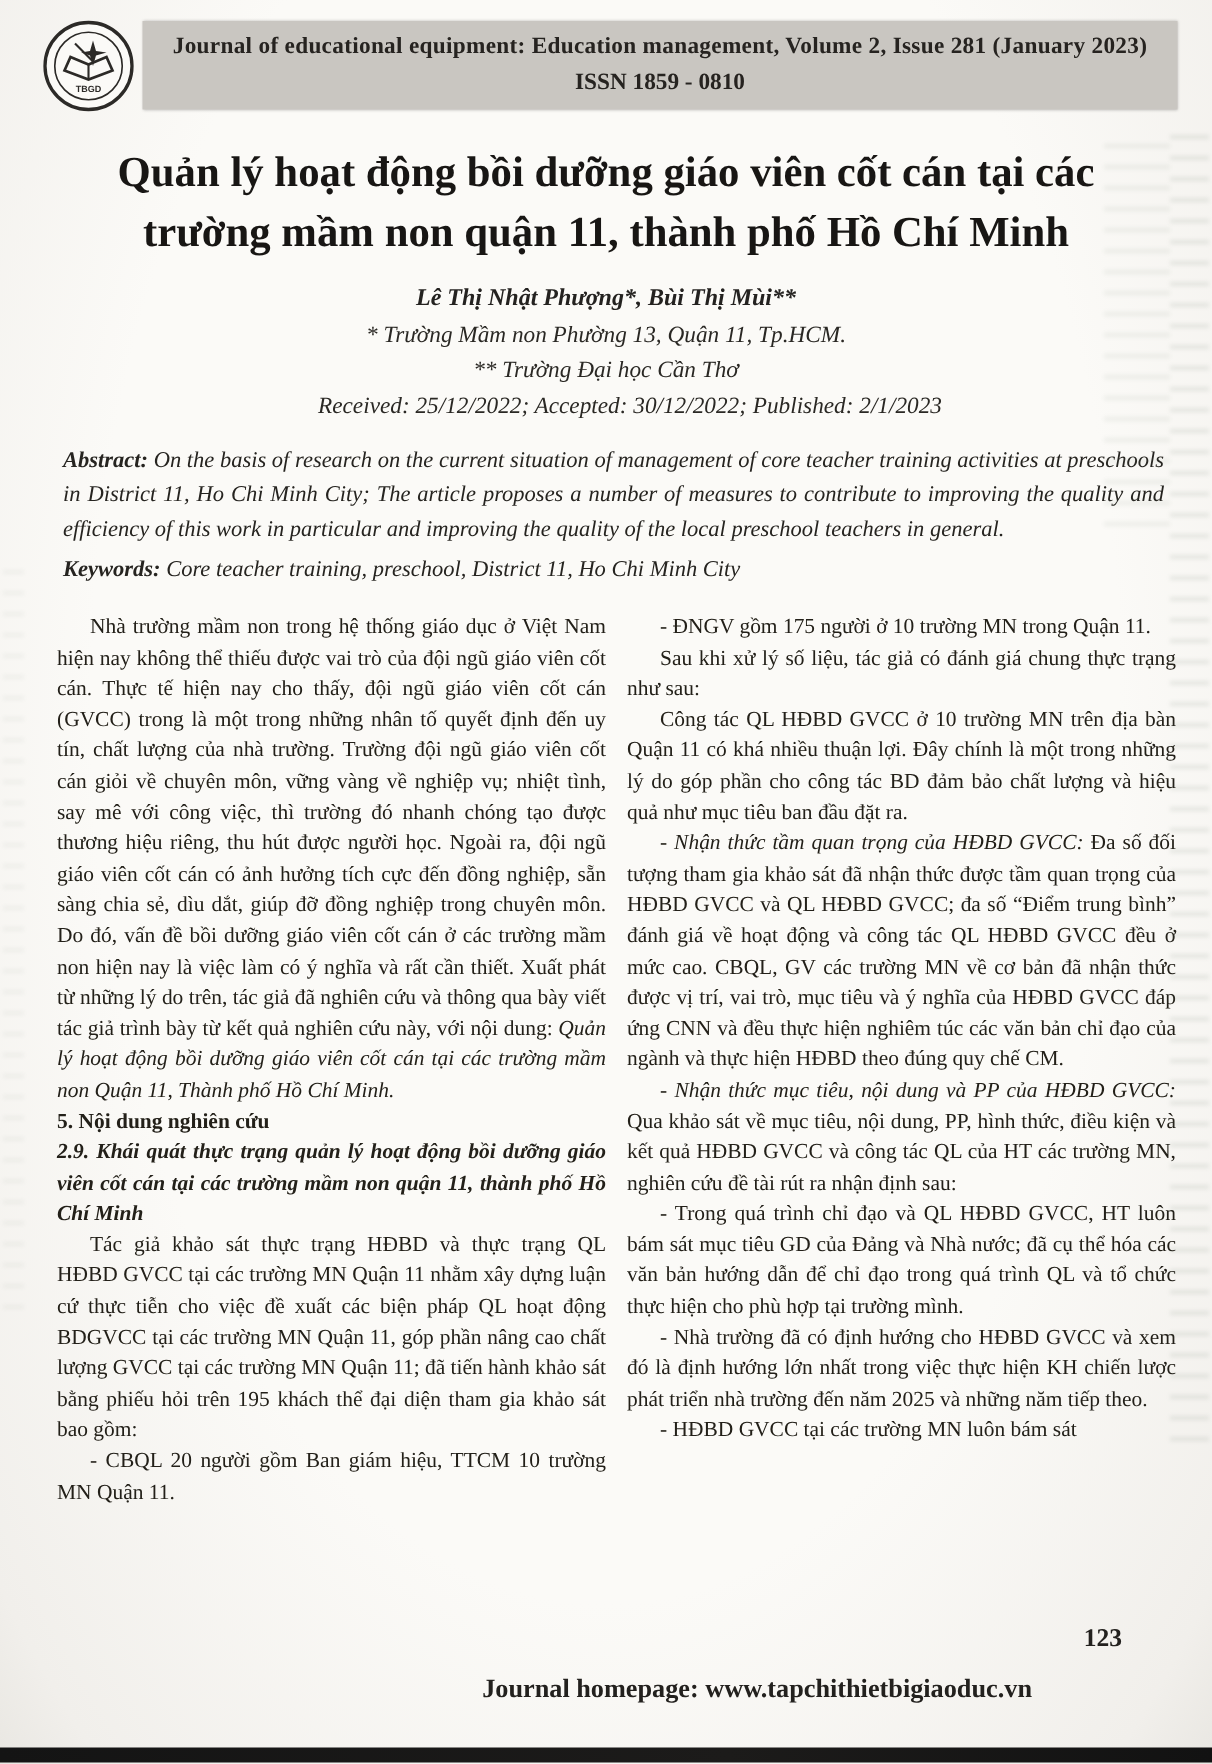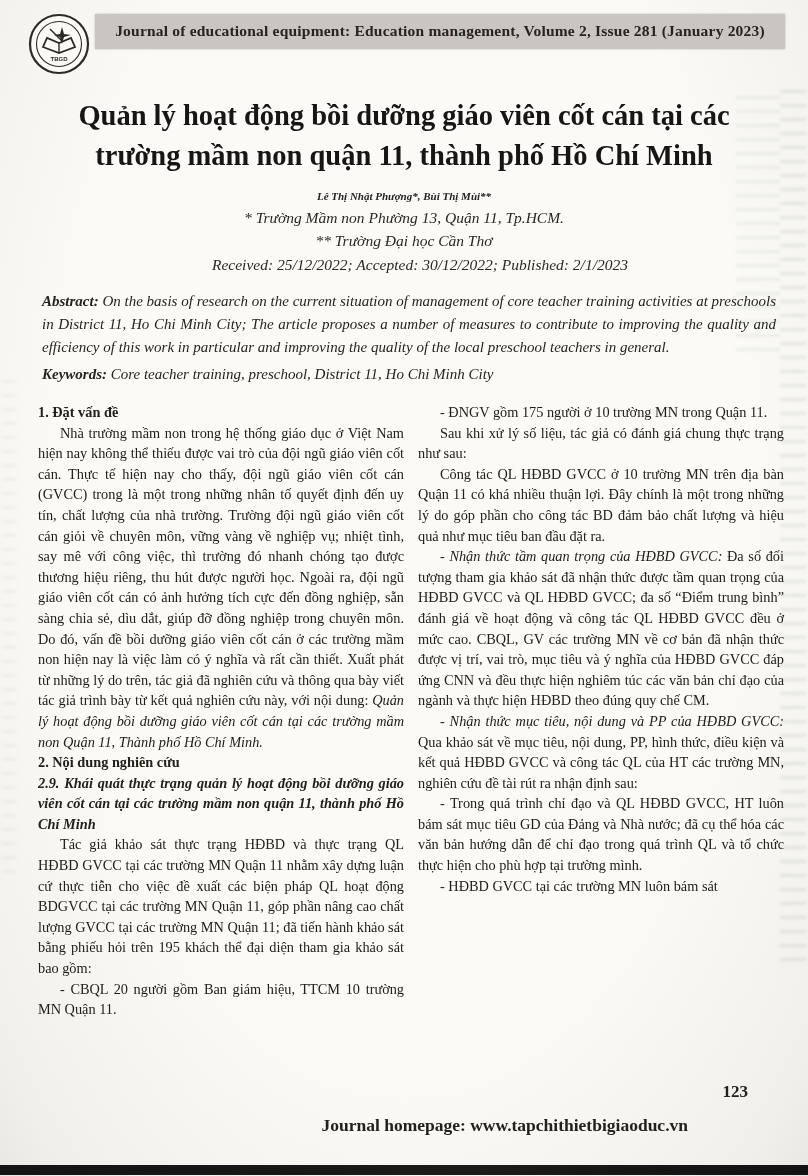--- a/index.html
+++ b/index.html
@@ -45,21 +45,21 @@
     text-align:center;
     font-weight:bold;
     font-size:28.5px;
     line-height:40px;
     color:#181614;
   }
   .authors {
     margin-top:14px;
     text-align:center;
     font-weight:bold; font-style:italic;
-    font-size:11px;
+    font-size:16px;
     color:#242220;
   }
   .affil { text-align:center; font-style:italic; font-size:15.5px; margin-top:7px; color:#2a2824; }
   .dates { text-align:center; font-style:italic; font-size:15.5px; margin-top:6px; color:#2a2824;margin-left:32px; }
 
   
   .abstract {
     margin:16px 32px 0 42px;
     font-style:italic;
     font-size:15px;
@@ -112,20 +112,21 @@
 <body>
 
 <div class="page">
 
   <div class="bleed right"></div>
   <div class="bleed left"></div>
   <div class="bleed topright"></div>
 
   <div class="banner">
     <div class="line1">Journal of educational equipment: Education management, Volume 2, Issue 281 (January 2023)</div>
+    <div class="line2">ISSN 1859 - 0810</div>
   </div>
 
   <div class="logo">
     <svg viewBox="0 0 62 62" width="62" height="62">
       <circle cx="31" cy="31" r="29" fill="#fbfaf7" stroke="#2c2a27" stroke-width="2.2"></circle>
       <circle cx="31" cy="31" r="22.5" fill="none" stroke="#2c2a27" stroke-width="1.1"></circle>
 
       <path d="M15 34 L31 40 L47 34 L43 25 L31 30 L19 25 Z" fill="none" stroke="#2c2a27" stroke-width="1.8"></path>
       <path d="M31 30 L31 40" stroke="#2c2a27" stroke-width="1.4"></path>
 
@@ -144,35 +145,35 @@
   <div class="affil">* Trường Mầm non Phường 13, Quận 11, Tp.HCM.</div>
   <div class="affil" style="margin-top:5px;">** Trường Đại học Cần Thơ</div>
   <div class="dates">Received: 25/12/2022; Accepted: 30/12/2022; Published: 2/1/2023</div>
 
   <div class="abstract"><b>Abstract:</b><span> On the basis of research on the current situation of management of core teacher training activities at preschools in District 11, Ho Chi Minh City; The article proposes a number of measures to contribute to improving the quality and efficiency of this work in particular and improving the quality of the local preschool teachers in general.</span></div>
   <div class="keywords"><b>Keywords:</b><span> Core teacher training, preschool, District 11, Ho Chi Minh City</span></div>
 
   <div class="columns">
 
     <div class="col">
-      <p class="h-bold">1. Đặt vấn đề</p>
       <p><span>Nhà trường mầm non trong hệ thống giáo dục ở Việt Nam hiện nay không thể thiếu được vai trò của đội ngũ giáo viên cốt cán. Thực tế hiện nay cho thấy, đội ngũ giáo viên cốt cán (GVCC) trong là một trong những nhân tố quyết định đến uy tín, chất lượng của nhà trường. Trường đội ngũ giáo viên cốt cán giỏi về chuyên môn, vững vàng về nghiệp vụ; nhiệt tình, say mê với công việc, thì trường đó nhanh chóng tạo được thương hiệu riêng, thu hút được người học. Ngoài ra, đội ngũ giáo viên cốt cán có ảnh hưởng tích cực đến đồng nghiệp, sẵn sàng chia sẻ, dìu dắt, giúp đỡ đồng nghiệp trong chuyên môn. Do đó, vấn đề bồi dưỡng giáo viên cốt cán ở các trường mầm non hiện nay là việc làm có ý nghĩa và rất cần thiết. Xuất phát từ những lý do trên, tác giả đã nghiên cứu và thông qua bày viết tác giả trình bày từ kết quả nghiên cứu này, với nội dung: </span><i>Quản lý hoạt động bồi dưỡng giáo viên cốt cán tại các trường mầm non Quận 11, Thành phố Hồ Chí Minh.</i></p>
-      <p class="h-bold">2. Nội dung nghiên cứu</p>
+      <p class="h-bold">5. Nội dung nghiên cứu</p>
       <p class="h-bolditalic">2.9. Khái quát thực trạng quản lý hoạt động bồi dưỡng giáo viên cốt cán tại các trường mầm non quận 11, thành phố Hồ Chí Minh</p>
       <p>Tác giả khảo sát thực trạng HĐBD và thực trạng QL HĐBD GVCC tại các trường MN Quận 11 nhằm xây dựng luận cứ thực tiễn cho việc đề xuất các biện pháp QL hoạt động BDGVCC tại các trường MN Quận 11, góp phần nâng cao chất lượng GVCC tại các trường MN Quận 11; đã tiến hành khảo sát bằng phiếu hỏi trên 195 khách thể đại diện tham gia khảo sát bao gồm:</p>
       <p>- CBQL 20 người gồm Ban giám hiệu, TTCM 10 trường MN Quận 11.</p>
     </div>
 
     <div class="col">
       <p>- ĐNGV gồm 175 người ở 10 trường MN trong Quận 11.</p>
       <p>Sau khi xử lý số liệu, tác giả có đánh giá chung thực trạng như sau:</p>
       <p>Công tác QL HĐBD GVCC ở 10 trường MN trên địa bàn Quận 11 có khá nhiều thuận lợi. Đây chính là một trong những lý do góp phần cho công tác BD đảm bảo chất lượng và hiệu quả như mục tiêu ban đầu đặt ra.</p>
       <p><i>- Nhận thức tầm quan trọng của HĐBD GVCC:</i><span> Đa số đối tượng tham gia khảo sát đã nhận thức được tầm quan trọng của HĐBD GVCC và QL HĐBD GVCC; đa số “Điểm trung bình” đánh giá về hoạt động và công tác QL HĐBD GVCC đều ở mức cao. CBQL, GV các trường MN về cơ bản đã nhận thức được vị trí, vai trò, mục tiêu và ý nghĩa của HĐBD GVCC đáp ứng CNN và đều thực hiện nghiêm túc các văn bản chỉ đạo của ngành và thực hiện HĐBD theo đúng quy chế CM.</span></p>
       <p><i>- Nhận thức mục tiêu, nội dung và PP của HĐBD GVCC:</i><span> Qua khảo sát về mục tiêu, nội dung, PP, hình thức, điều kiện và kết quả HĐBD GVCC và công tác QL của HT các trường MN, nghiên cứu đề tài rút ra nhận định sau:</span></p>
       <p>- Trong quá trình chỉ đạo và QL HĐBD GVCC, HT luôn bám sát mục tiêu GD của Đảng và Nhà nước; đã cụ thể hóa các văn bản hướng dẫn để chỉ đạo trong quá trình QL và tổ chức thực hiện cho phù hợp tại trường mình.</p>
+      <p>- Nhà trường đã có định hướng cho HĐBD GVCC và xem đó là định hướng lớn nhất trong việc thực hiện KH chiến lược phát triển nhà trường đến năm 2025 và những năm tiếp theo.</p>
       <p>- HĐBD GVCC tại các trường MN luôn bám sát</p>
     </div>
 
   </div>
 
   <div class="pageno">123</div>
   <div class="homepage">Journal homepage: www.tapchithietbigiaoduc.vn</div>
   <div class="bottombar"></div>
 
 </div>

